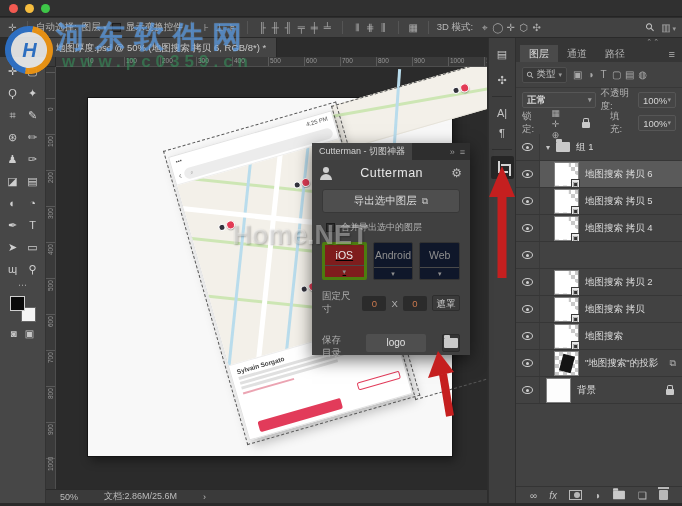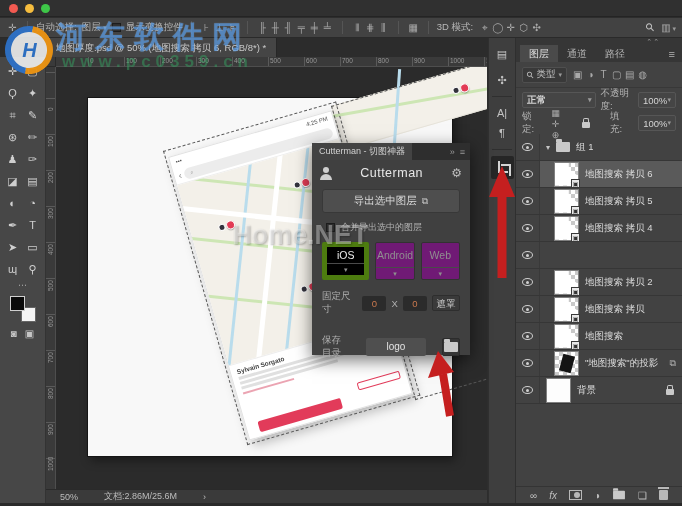--- a/index.html
+++ b/index.html
@@ -70,29 +70,29 @@
   .chead{height:25px;display:flex;align-items:center;padding:0 8px;}
   .person{width:12px;height:12px;position:relative;flex:none;}
   .person:before{content:'';position:absolute;left:3px;top:0;width:6px;height:6px;border-radius:50%;background:#cfcfcf;}
   .person:after{content:'';position:absolute;left:0;top:7px;width:12px;height:6px;border-radius:6px 6px 0 0;background:#cfcfcf;}
   .ctitle{flex:1;text-align:center;color:#e8e8e8;font-size:12.5px;letter-spacing:.5px;}
   .gear{color:#bdbdbd;font-size:12px;flex:none;}
   .exportbtn{margin:4px 10px 0;height:24px;background:#4e4e4e;border-radius:3px;display:flex;align-items:center;justify-content:center;gap:5px;color:#dadada;font-size:10.5px;border:1px solid #383838;}
   .extic{font-size:9px;color:#c9c9c9;}
   .mergerow{margin:8px 14px 0;display:flex;align-items:center;gap:6px;color:#b2b2b2;font-size:9px;}
   .platrow{margin:8px 10px 0;display:flex;gap:6px;}
-  .plat{flex:1;height:38px;background:#701a75;border:1px solid #323232;border-radius:2px;display:flex;flex-direction:column;}
+  .plat{flex:1;height:38px;background:#0f172a;border:1px solid #323232;border-radius:2px;display:flex;flex-direction:column;}
   .plat .ptop{flex:1;display:flex;align-items:center;justify-content:center;font-size:10.5px;color:#8f8f8f;}
   .plat .pchev{height:12px;border-top:1px solid #4a4a4a;text-align:center;font-size:7px;color:#8f8f8f;line-height:11px;}
-  .plat.sel{border:5px solid #4d7c0f;background:#000000;text-decoration:underline;}
+  .plat.sel{border:3px solid #4d7c0f;background:#7f1d1d;text-decoration:underline;}
   .plat.sel .ptop{color:#ececec;}
   .fixedrow{margin:10px 10px 15px;display:flex;align-items:center;gap:5px;font-size:9.5px;color:#b0b0b0;}
   .numfield{width:26px;height:15px;background:#2b2b2b;border-radius:2px;color:#c9784e;font-size:9.5px;text-align:center;line-height:15px;}
   .maskbtn{margin-left:auto;width:30px;height:16px;background:#3a3a3a;border:1px solid #2e2e2e;border-radius:2px;color:#c8c8c8;font-size:9.5px;text-align:center;line-height:15px;}
-  .saverow{margin:18px 10px 0;display:flex;align-items:center;gap:16px;font-size:9.5px;color:#b0b0b0;}
+  .saverow{margin:18px 10px 0;display:flex;align-items:flex-start;gap:16px;font-size:9.5px;color:#b0b0b0;}
   .savefield{width:82px;height:18px;background:#4f4f4f;border-radius:2px;color:#e2e2e2;font-size:10px;text-align:center;line-height:18px;}
   .folderbtn{width:24px;height:18px;background:#353535;border:1px solid #2c2c2c;border-radius:2px;display:flex;align-items:center;justify-content:center;}
   .folder{width:14px;height:10px;background:#c9c9c9;border-radius:1px;position:relative;flex:none;}
   .folder:before{content:'';position:absolute;top:-3px;left:0;width:6px;height:3px;background:#c9c9c9;border-radius:1px 1px 0 0;}
   
   .dock{left:488px;top:38px;width:28px;height:465px;background:#3e3e3e;border-left:1px solid #2f2f2f;border-right:1px solid #2f2f2f;display:flex;flex-direction:column;align-items:center;z-index:5;}
   .dockic{width:22px;height:20px;display:flex;align-items:center;justify-content:center;color:#c3c3c3;font-size:11px;margin-top:6px;}
   .dockhr{width:20px;height:1px;background:#2f2f2f;margin-top:6px;}
   .cropbtn{width:23px;height:23px;background:#262626;border-radius:2px;margin-top:6px;display:flex;align-items:center;justify-content:center;}
   .crop-ic{position:relative;width:13px;height:13px;}

